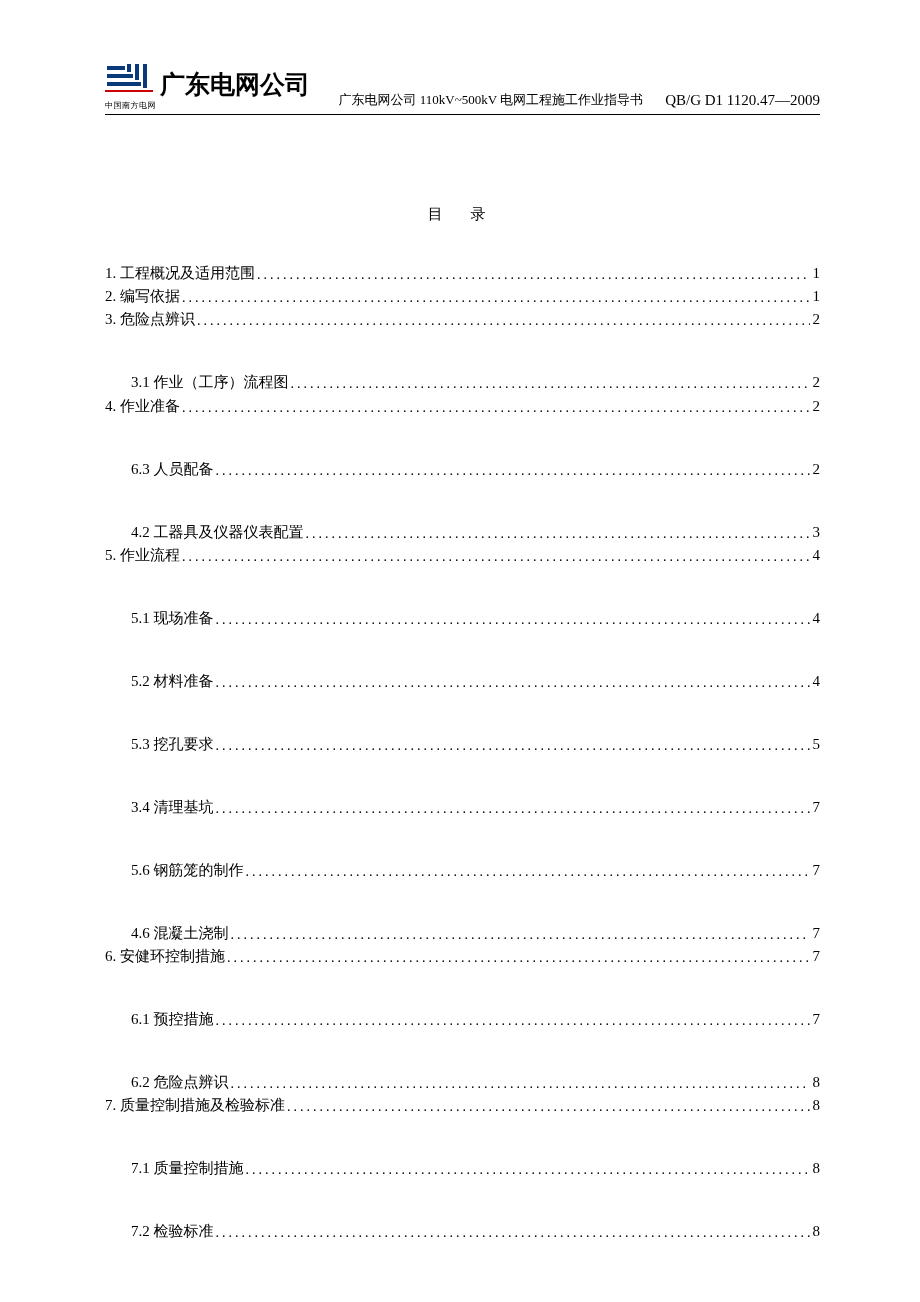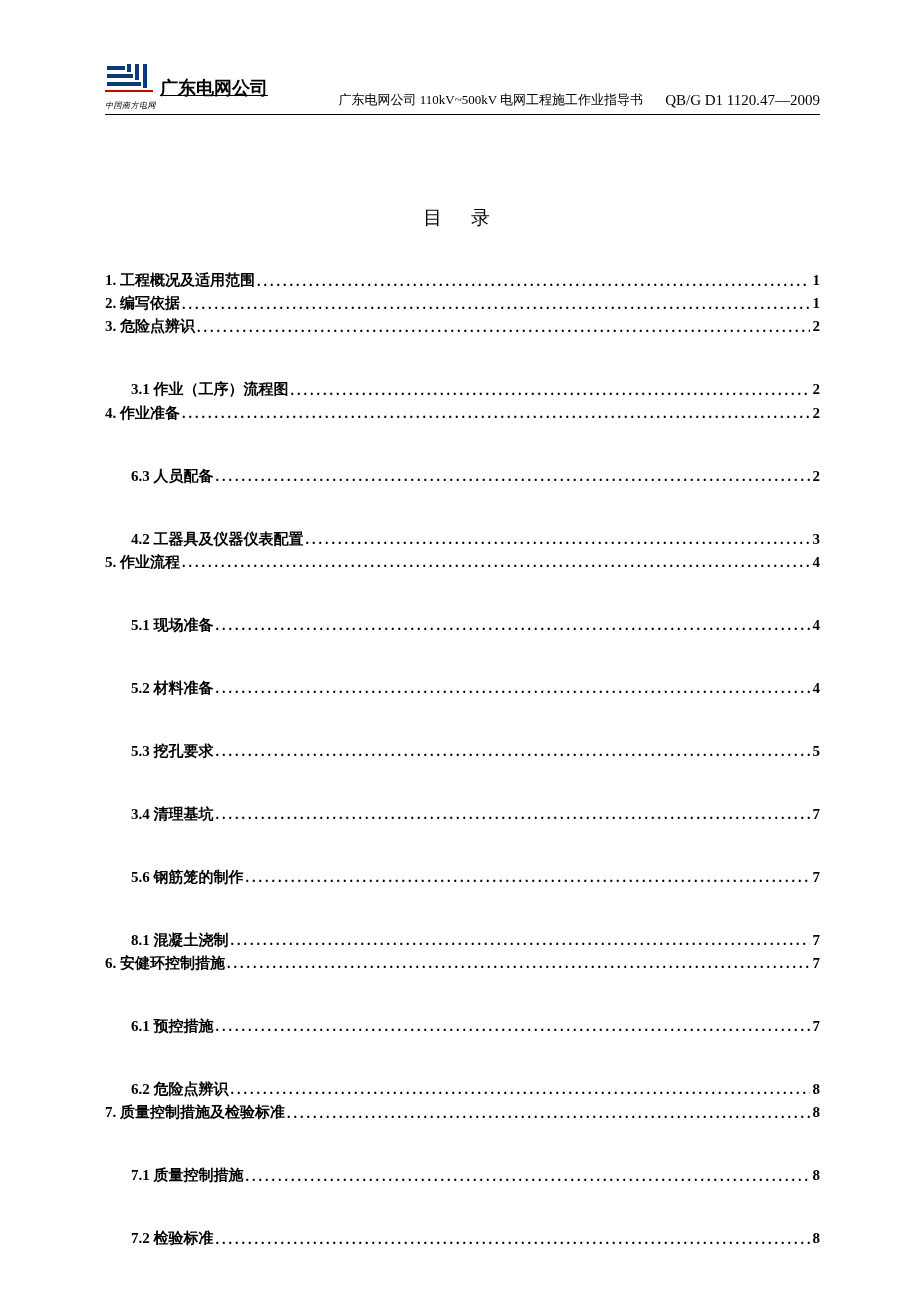--- a/index.html
+++ b/index.html
@@ -26,66 +26,63 @@
       align-items: flex-end;
       gap: 4px;
     }
     .logo-icon {
       width: 48px;
       height: 38px;
       position: relative;
     }
     .company-name {
       font-family: "SimHei", "黑体", sans-serif;
-      font-size: 18px;
+      font-size: 25px;
       font-weight: bold;
       line-height: 1;
       padding-bottom: 14px;
-      text-decoration: underline;
     }
     .logo-sub {
       font-size: 8px;
       text-align: center;
       letter-spacing: 0.5px;
       font-family: "SimHei", sans-serif;
       margin-top: 2px;
-      font-style: italic;
     }
     .header-right {
       flex: 1;
       display: flex;
       justify-content: flex-end;
       align-items: flex-end;
       gap: 22px;
       font-size: 13px;
       padding-bottom: 2px;
     }
     .doc-title-header {
       font-size: 13px;
     }
     .doc-code {
       font-size: 15px;
     }
     .toc-title {
       text-align: center;
-      font-size: 19px;
+      font-size: 15px;
       letter-spacing: 12px;
       margin-bottom: 42px;
       font-family: "SimSun", serif;
     }
     .toc {
       font-size: 15px;
       line-height: 1;
     }
     .toc-row {
       display: flex;
-      align-items: center;
+      align-items: flex-end;
       margin-bottom: 8.2px;
       white-space: nowrap;
-      font-weight: bold;
     }
     .toc-row.level-0 .toc-num {
       min-width: 24px;
     }
     .toc-row.level-1 {
       padding-left: 26px;
       margin-top: 48px;
     }
     .toc-label {
       flex-shrink: 0;
@@ -200,21 +197,21 @@
         <span class="toc-label"><span>3.4 清理基坑</span></span>
         <span class="toc-dots"></span>
         <span class="toc-page">7</span>
       </div>
       <div class="toc-row level-1">
         <span class="toc-label"><span>5.6 钢筋笼的制作</span></span>
         <span class="toc-dots"></span>
         <span class="toc-page">7</span>
       </div>
       <div class="toc-row level-1">
-        <span class="toc-label"><span>8.1 混凝土浇制 </span></span>
+        <span class="toc-label"><span>4.6 混凝土浇制 </span></span>
         <span class="toc-dots"></span>
         <span class="toc-page">7</span>
       </div>
       <div class="toc-row level-0">
         <span class="toc-label"><span class="toc-num">6.</span><span> 安健环控制措施</span></span>
         <span class="toc-dots"></span>
         <span class="toc-page">7</span>
       </div>
       <div class="toc-row level-1">
         <span class="toc-label"><span>6.1 预控措施 </span></span>

